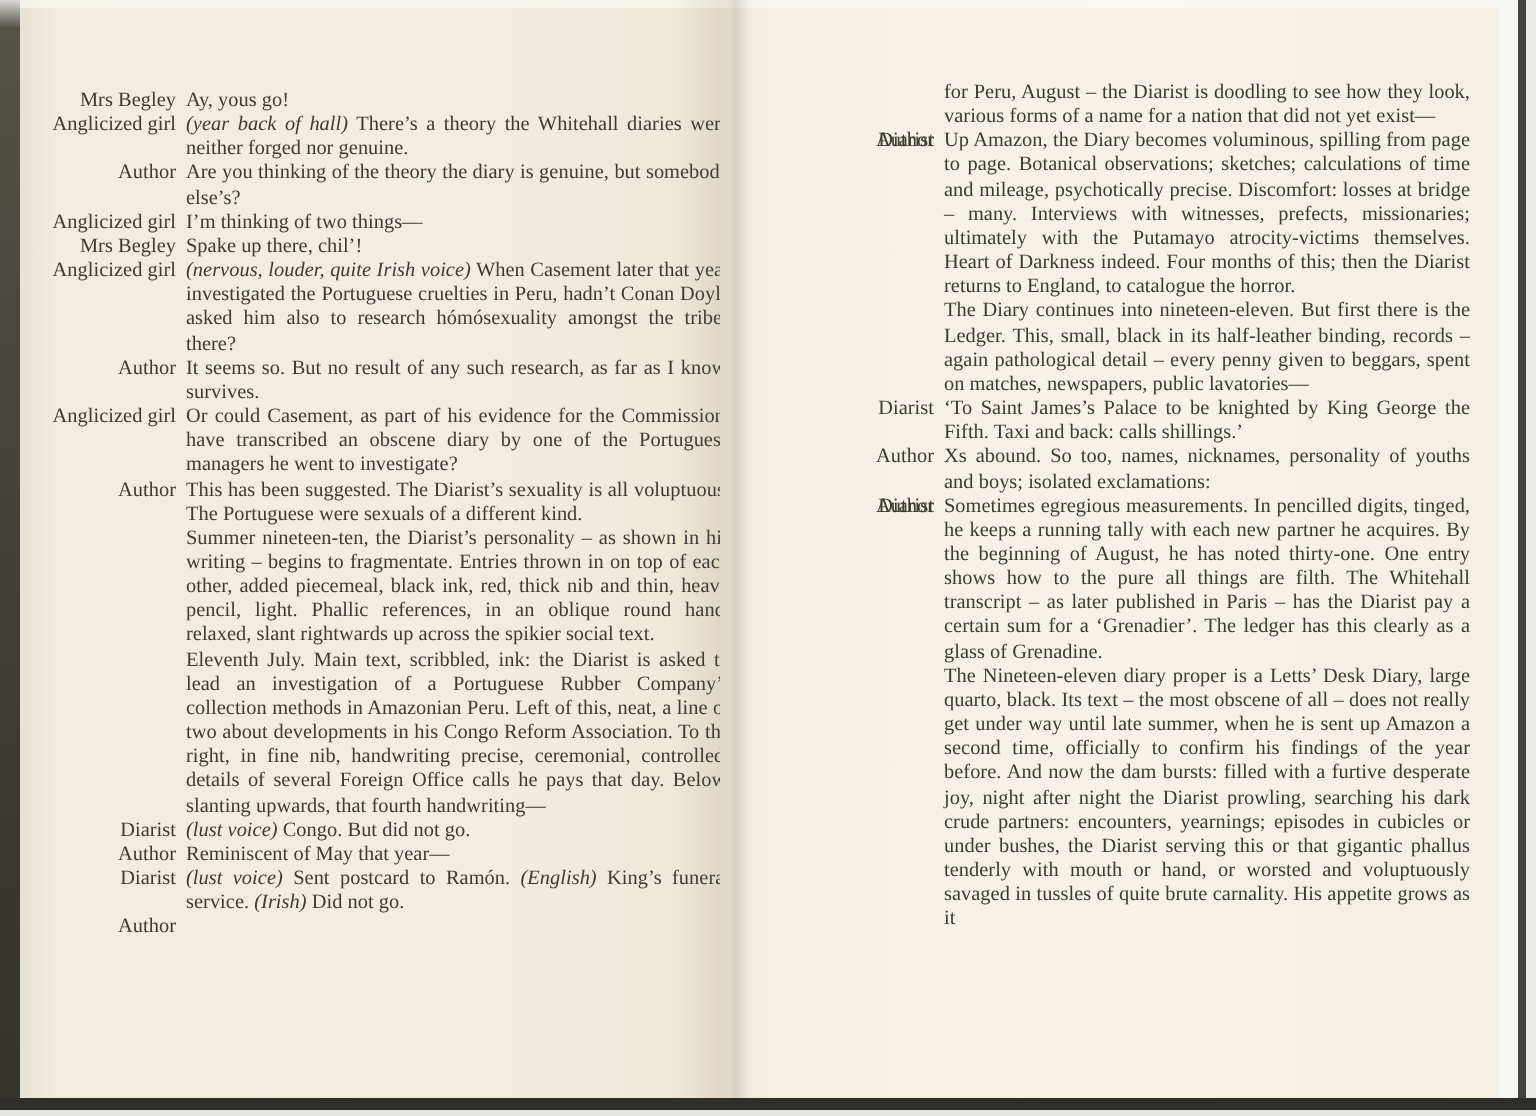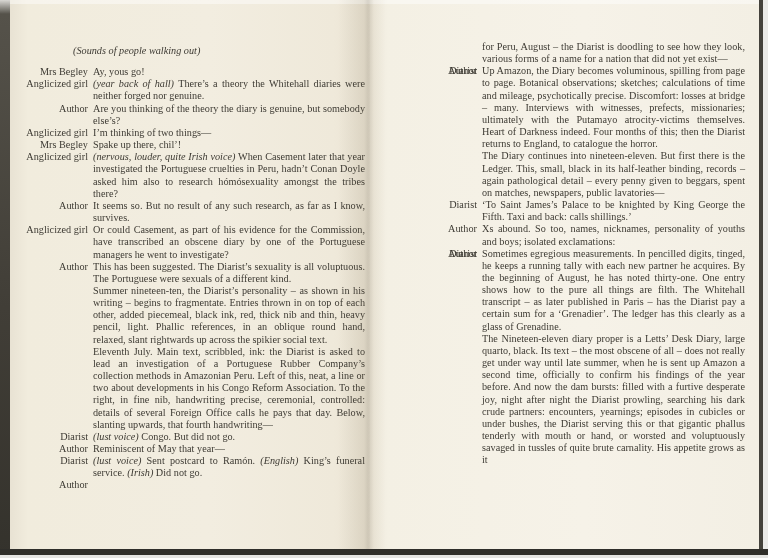--- a/index.html
+++ b/index.html
@@ -11,21 +11,21 @@
     background:linear-gradient(180deg,#d9d8d4 0,#55524a 2.5%,#413e37 55%,#34322c 100%);}
   .edge-right-line{position:absolute;left:759px;top:0;width:4px;height:551px;background:#44423c;}
   .edge-right-light{position:absolute;left:763px;top:0;width:5px;height:551px;background:#eaeae8;}
   .bottom-band{position:absolute;left:0;top:549px;width:768px;height:6px;background:#2f2e2a;}
   .bottom-light{position:absolute;left:0;top:555px;width:768px;height:3px;background:#e4e4e2;}
 
   
   .page{position:absolute;top:0;height:549px;}
   .page-left{left:10px;width:360px;
     background:linear-gradient(90deg,#e8e2d3 0,#f1ecdd 5%,#f2ede0 55%,#efe9da 90%,#e7e0d0 100%);}
-  .page-right{left:370px;width:389px;
+  .page-right{left:360px;width:389px;
     background:linear-gradient(90deg,#ebe5d6 0,#f4f0e4 4%,#f6f2e8 55%,#f3efe4 100%);}
   .gutter-shadow{position:absolute;left:338px;top:0;width:50px;height:549px;pointer-events:none;
     background:linear-gradient(90deg,rgba(110,95,65,0) 0,rgba(110,95,65,0.10) 52%,rgba(55,45,25,0.14) 60%,rgba(110,95,65,0.04) 72%,rgba(110,95,65,0) 100%);}
   .page-top-sheen{position:absolute;left:0;top:0;width:100%;height:4px;background:rgba(255,255,255,0.45);}
 
   
   .pagetext{position:absolute;font-size:10.2px;line-height:12.15px;color:#3d3a33;
     letter-spacing:0.02px;}
   .page-left .pagetext{left:83px;top:45px;width:272px;}
   .page-right .pagetext{left:112px;top:41px;width:263px;}
@@ -38,21 +38,20 @@
 </style>
 </head>
 <body>
 
 <div class="scan">
   <div class="edge-left"></div>
 
   <div class="page page-left">
     <div class="page-top-sheen"></div>
     <div class="pagetext">
-      <p class="stage-direction">(Sounds of people walking out)</p>
       <div id="left-entries">
           <div class="entry"><span class="speaker">Mrs Begley</span><span class="speech"><span>Ay, yous go!</span></span></div>
           <div class="entry"><span class="speaker">Anglicized girl</span><span class="speech"><span class="it">(year back of hall)</span><span> There’s a theory the Whitehall diaries were neither forged nor genuine.</span></span></div>
           <div class="entry"><span class="speaker">Author</span><span class="speech"><span>Are you thinking of the theory the diary is genuine, but somebody else’s?</span></span></div>
           <div class="entry"><span class="speaker">Anglicized girl</span><span class="speech"><span>I’m thinking of two things—</span></span></div>
           <div class="entry"><span class="speaker">Mrs Begley</span><span class="speech"><span>Spake up there, chil’!</span></span></div>
           <div class="entry"><span class="speaker">Anglicized girl</span><span class="speech"><span class="it">(nervous, louder, quite Irish voice)</span><span> When Casement later that year investigated the Portuguese cruelties in Peru, hadn’t Conan Doyle asked him also to research hómósexuality amongst the tribes there?</span></span></div>
           <div class="entry"><span class="speaker">Author</span><span class="speech"><span>It seems so. But no result of any such research, as far as I know, survives.</span></span></div>
           <div class="entry"><span class="speaker">Anglicized girl</span><span class="speech"><span>Or could Casement, as part of his evidence for the Commission, have transcribed an obscene diary by one of the Portuguese managers he went to investigate?</span></span></div>
           <div class="entry"><span class="speaker">Author</span><span class="speech"><span>This has been suggested. The Diarist’s sexuality is all voluptuous. The Portuguese were sexuals of a different kind.</span></span></div>

